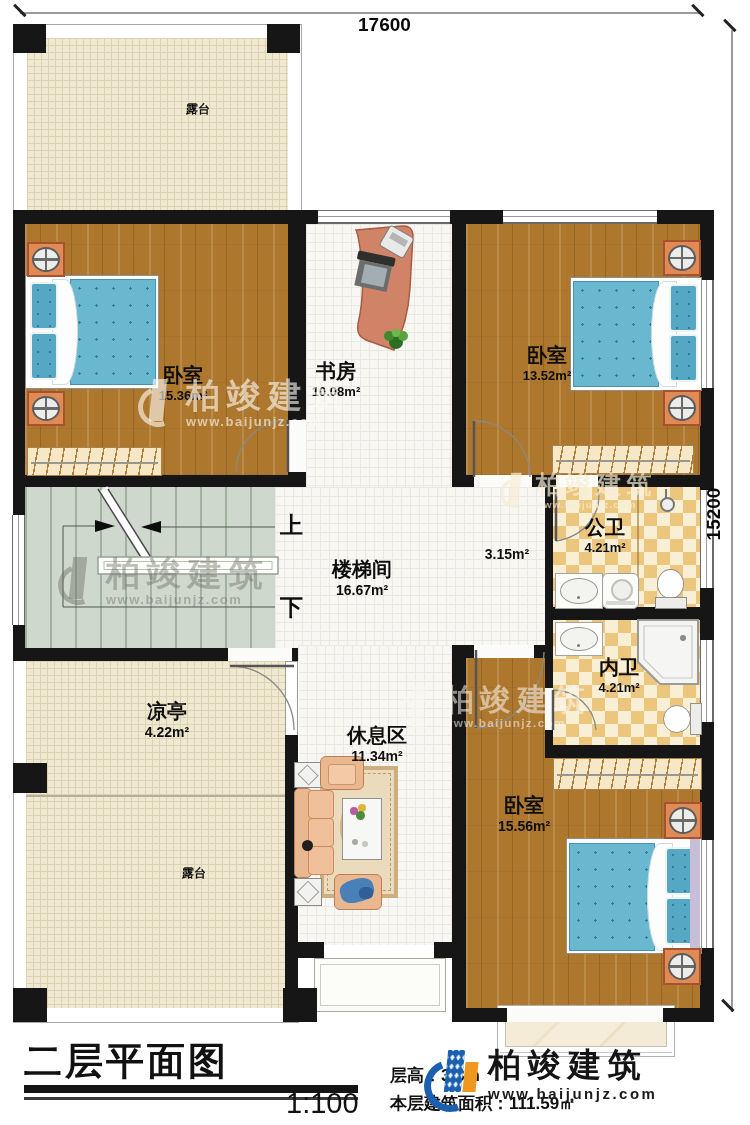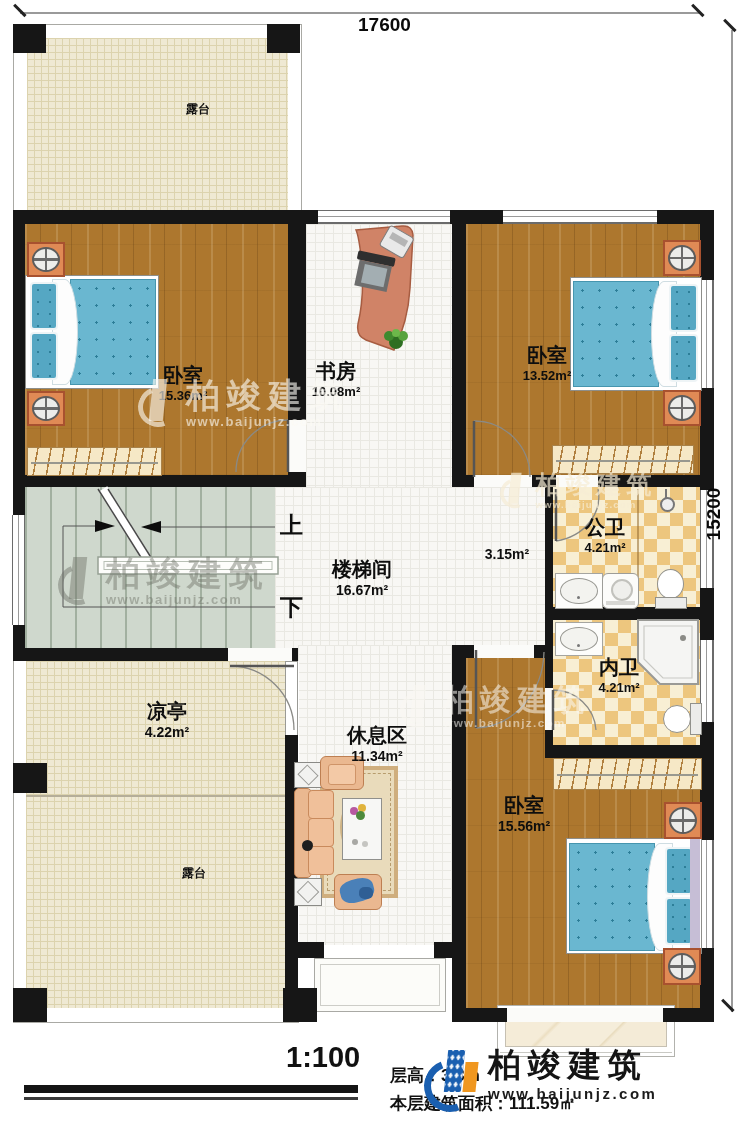--- a/index.html
+++ b/index.html
@@ -48,21 +48,21 @@
   .wm-name{font-size:34px;font-weight:800;letter-spacing:7px;}
   .wm-url{font-size:13px;font-weight:700;letter-spacing:1.5px;margin-top:3px;}
   
   .dimline{position:absolute;background:#9a9a9a;z-index:50;}
   .tick{position:absolute;width:16px;height:2.5px;background:#222;transform:rotate(45deg);z-index:50;}
   .dimtxt{position:absolute;font-weight:700;font-size:19px;z-index:50;color:#0a0a0a;}
   
   .title{position:absolute;left:24px;top:1036px;font-size:38px;font-weight:800;letter-spacing:3px;z-index:55;}
   .bar1{position:absolute;left:24px;top:1085px;width:334px;height:8px;background:#141414;z-index:55;}
   .bar2{position:absolute;left:24px;top:1097px;width:334px;height:2.5px;background:#3a3a3a;z-index:55;}
-  .scale{position:absolute;left:286px;top:1041px;font-size:29px;font-weight:700;z-index:55;}
+  .scale{position:absolute;left:286px;top:1087px;font-size:29px;font-weight:400;z-index:55;}
   .info{position:absolute;font-size:17px;font-weight:600;z-index:55;}
   .logo{position:absolute;left:424px;top:1048px;display:flex;align-items:flex-start;gap:6px;z-index:60;}
   .logo-icon{position:relative;width:58px;height:60px;flex:none;}
   .logo-icon .sw{position:absolute;left:0;top:12px;width:38px;height:38px;border:7px solid #1a5fb0;border-radius:50%;border-top-color:transparent;border-right-color:transparent;transform:rotate(24deg);}
   .logo-icon .b1{position:absolute;left:22px;top:2px;width:17px;height:42px;background:#1a5fb0;transform:skewX(-6deg);background-image:radial-gradient(rgba(255,255,255,.95) 1.5px,transparent 1.8px);background-size:6px 9px;background-position:2px 3px;}
   .logo-icon .b2{position:absolute;left:40px;top:14px;width:13px;height:30px;background:#f0971f;transform:skewX(-6deg);}
   .logo-name{font-size:33px;font-weight:800;letter-spacing:7px;line-height:1;color:#141414;}
   .logo-url{font-size:15px;font-weight:800;letter-spacing:2.5px;color:#1b1b1b;margin-top:4px;}
   svg{position:absolute;overflow:visible;}
   .doorsvg{z-index:30;}
@@ -398,20 +398,21 @@
     <div class="wm-icon">
         <div class="c1"></div>
         <div class="c2"></div>
       </div>
     <div class="wm-col">
         <span class="wm-name">柏竣建筑</span>
         <span class="wm-url">www.baijunjz.com</span>
       </div>
   </div>
 
+  <div class="title">二层平面图</div>
   <div class="bar1"></div>
   <div class="bar2"></div>
   <div class="scale">1:100</div>
   <div class="info" style="left:390px;top:1064px">层高：3.3m</div>
   <div class="info" style="left:390px;top:1092px">本层建筑面积：111.59㎡</div>
   <div class="logo">
     <div class="logo-icon">
         <div class="sw"></div>
         <div class="b1"></div>
         <div class="b2"></div>

